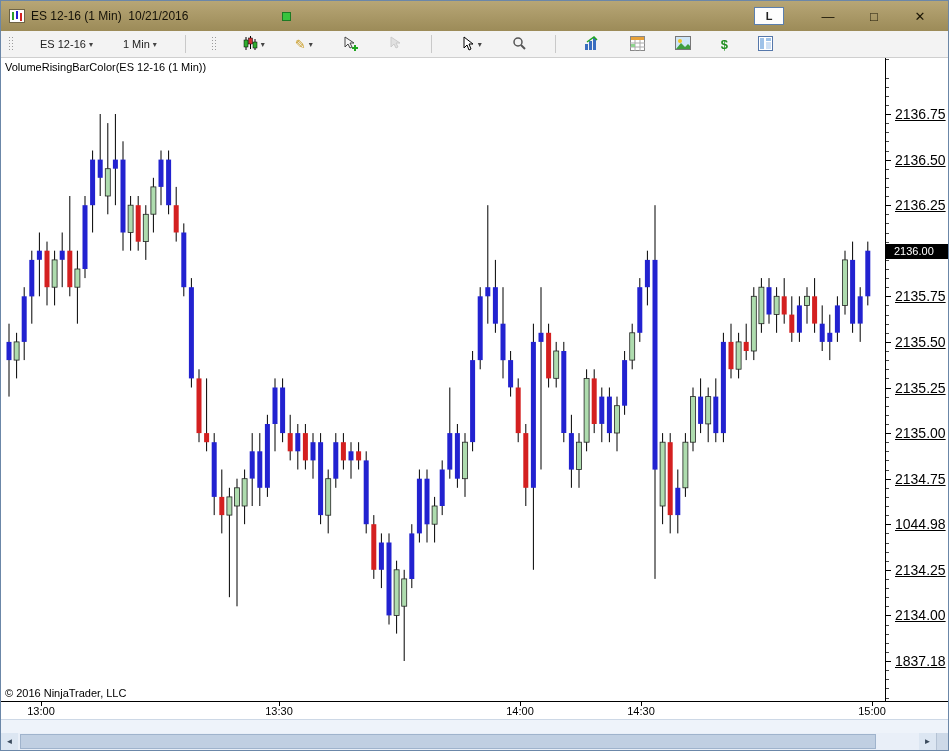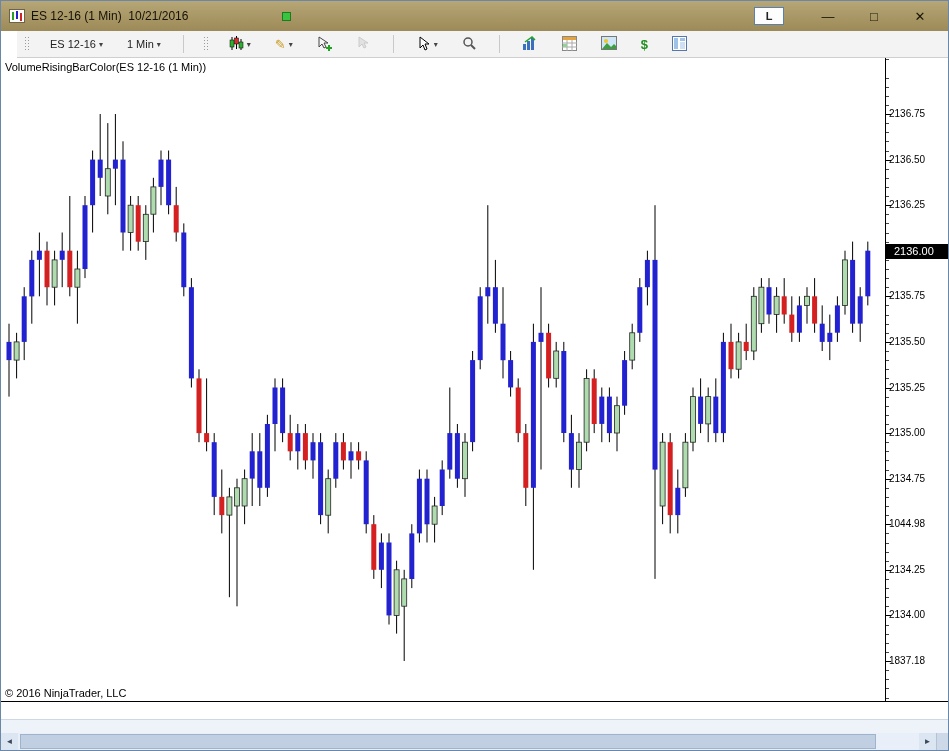--- a/index.html
+++ b/index.html
@@ -16,41 +16,41 @@
   .conn-dot { width:9px; height:9px; background:#39c43e; border:1px solid #1d7a24; margin-left:88px; }
   .tb-spacer { flex:1; }
   .link-btn { width:30px; height:18px; background:#fdfdfd; border:1px solid #5b7fae;
               font-size:11px; font-weight:bold; color:#222; text-align:center; line-height:16px;
               margin-right:18px; cursor:default; }
   .cap-btn { width:40px; height:26px; display:flex; align-items:center; justify-content:center;
              font-size:13px; color:#1a1505; cursor:default; }
 
   
   .toolbar { height:27px; flex:none; background:#f3f3f3; border-bottom:1px solid #cfcfcf;
-             display:flex; align-items:center; padding:0 4px; gap:12px; font-size:11px; color:#222;margin-left:16px; }
+             display:flex; align-items:center; padding:0 4px; gap:18px; font-size:11px; color:#222; }
   .grip { width:5px; height:16px; margin:0 3px;
           background-image:radial-gradient(#9a9a9a 40%, transparent 45%);
           background-size:3px 3px; }
   .tb-btn { display:flex; align-items:center; gap:3px; padding:2px 5px; border:1px solid transparent;
             border-radius:2px; cursor:default; white-space:nowrap; }
   .caret { font-size:8px; color:#444; }
   .tb-sep { width:1px; height:18px; background:#c9c9c9; margin:0 4px; }
   .pencil { color:#c8991e; font-size:13px; line-height:13px; }
   .disabled { opacity:.45; }
   .dollar { color:#1f8f1f; font-weight:bold; font-size:13px; line-height:13px; }
 
   
   .chart-area { height:643px; flex:none; display:flex; background:#fff; }
   .plot-wrap { position:relative; width:884px; height:643px; }
   #plot-svg { display:block; width:884px; height:643px; }
   .indicator-label { position:absolute; top:3px; left:4px; font-size:11px; color:#000; }
   .copyright { position:absolute; bottom:2px; left:4px; font-size:11px; color:#000; }
 
   .price-axis { position:relative; width:63px; border-left:1px solid #000; background:#fff; overflow:hidden; }
-  .y-label { position:absolute; left:3px; height:14px; line-height:14px; font-size:10px; color:#000; }
+  .y-label { position:absolute; left:9px; height:14px; line-height:14px; font-size:14px; color:#000;text-decoration:underline; }
   .y-tick { position:absolute; left:0; width:5px; height:1px; background:#000; }
   .y-tick.minor { width:3px; background:#444; }
   .price-marker { position:absolute; left:0; right:0; height:15px; background:#000; color:#fff;
                   font-size:11px; line-height:15px; padding-left:8px; z-index:3; }
 
   .time-row { height:18px; flex:none; display:flex; border-top:1px solid #000; background:#fff; }
   .time-strip { position:relative; width:884px; overflow:visible; }
   .t-label { position:absolute; top:3px; font-size:11px; color:#000; transform:translateX(-50%); white-space:nowrap; }
   .t-tick { position:absolute; top:0; width:1px; height:4px; background:#000; }
   .time-corner { width:63px; background:#fff; }
@@ -531,20 +531,32 @@
         <div class="y-tick minor" style="top: 65.1px;"></div>
         <div class="y-tick minor" style="top: 46.9px;"></div>
         <div class="y-tick minor" style="top: 37.8px;"></div>
         <div class="y-tick minor" style="top: 28.7px;"></div>
         <div class="y-tick minor" style="top: 19.5px;"></div>
         <div class="y-tick minor" style="top: 1.3px;"></div>
       </div>
   </div>
 
   <div class="time-row">
+    <div class="time-strip" id="time-strip">
+        <span class="t-label" style="left: 40px;">13:00</span>
+        <div class="t-tick" style="left: 40px;"></div>
+        <span class="t-label" style="left: 278px;">13:30</span>
+        <div class="t-tick" style="left: 278px;"></div>
+        <span class="t-label" style="left: 519px;">14:00</span>
+        <div class="t-tick" style="left: 519px;"></div>
+        <span class="t-label" style="left: 640px;">14:30</span>
+        <div class="t-tick" style="left: 640px;"></div>
+        <span class="t-label" style="left: 871px;">15:00</span>
+        <div class="t-tick" style="left: 871px;"></div>
+      </div>
     <div class="time-corner"></div>
   </div>
 
   <div class="bottom-strip"></div>
 
   <div class="scrollbar">
     <div class="sb-arrow">◄</div>
     <div class="sb-track">
       <div class="sb-thumb"></div>
     </div>

